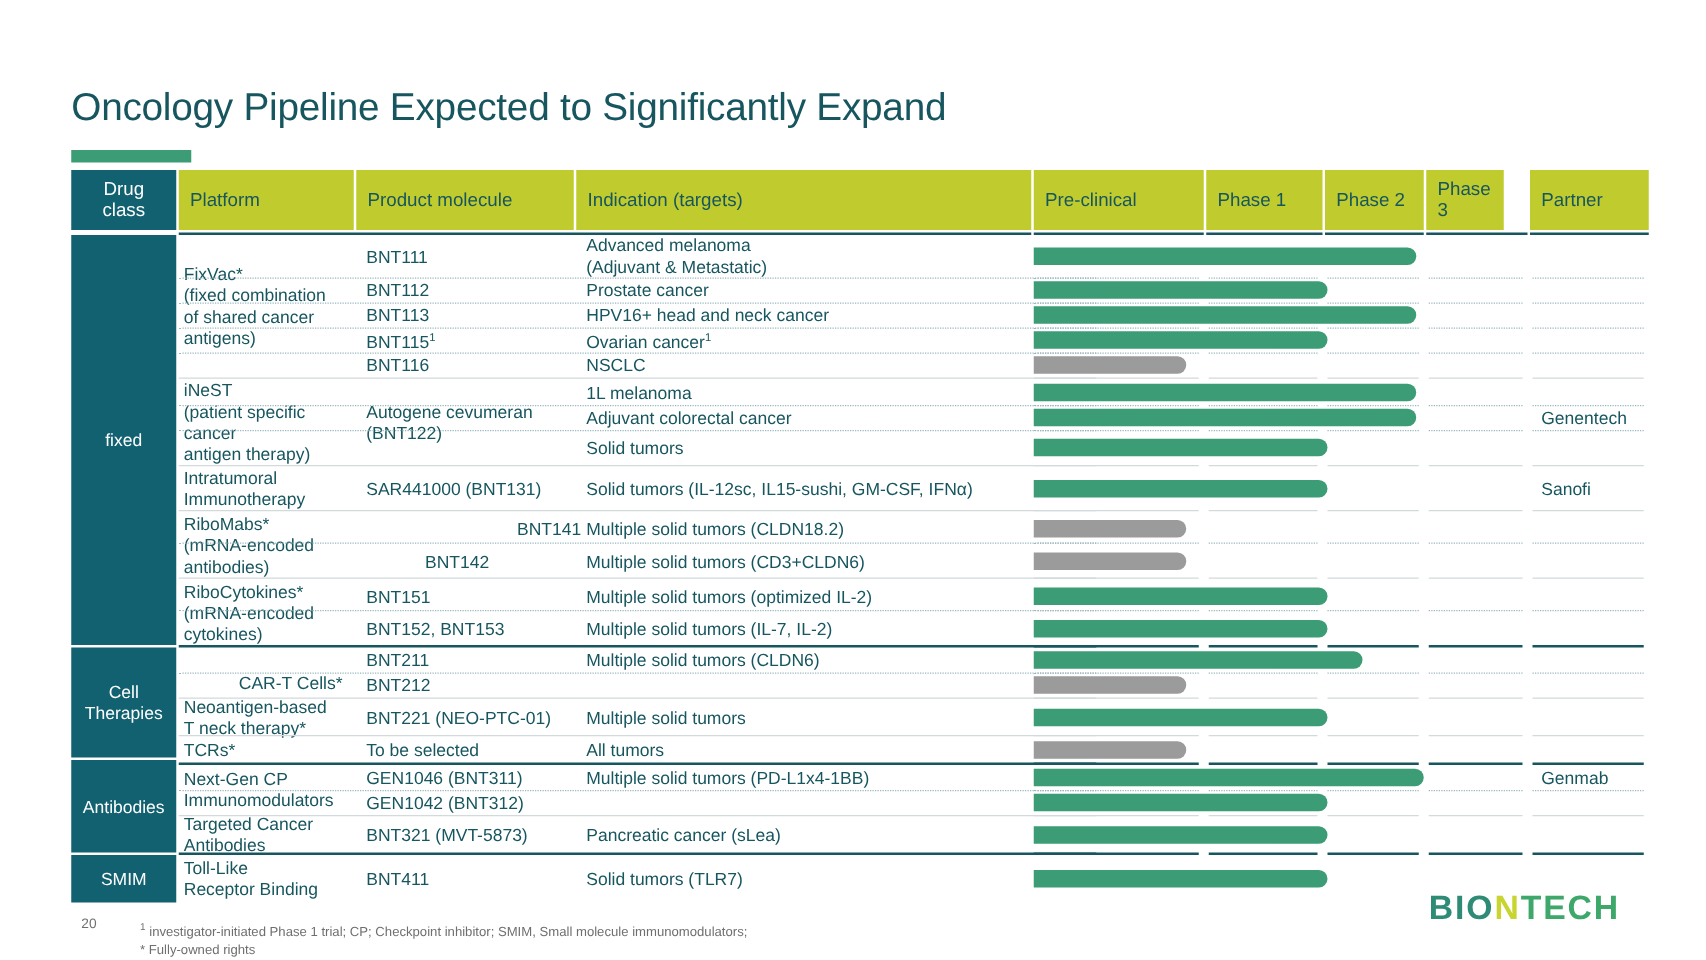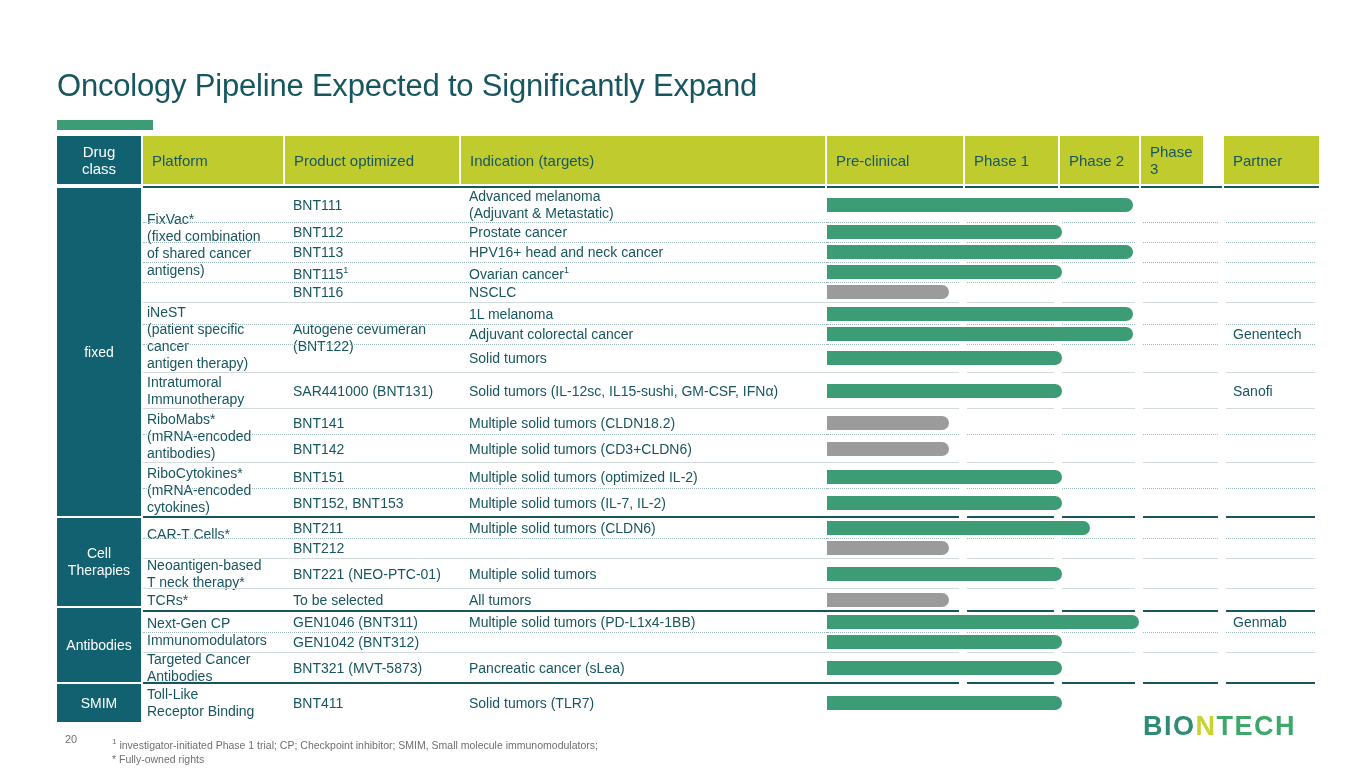--- a/index.html
+++ b/index.html
@@ -107,21 +107,21 @@
 <div id="pipeline-table">
 
   <div class="hdr drugclass" style="left:0;width:84px;">
     <span class="hdr-label">Drug</span>
     <span class="hdr-label">class</span>
   </div>
   <div class="hdr" style="left:86px;width:140px;">
     <span class="hdr-label">Platform</span>
   </div>
   <div class="hdr" style="left:228px;width:174px;">
-    <span class="hdr-label">Product optimized</span>
+    <span class="hdr-label">Product molecule</span>
   </div>
   <div class="hdr" style="left:404px;width:364px;">
     <span class="hdr-label">Indication (targets)</span>
   </div>
   <div class="hdr" style="left:770px;width:136px;">
     <span class="hdr-label">Pre-clinical</span>
   </div>
   <div class="hdr" style="left:908px;width:93px;">
     <span class="hdr-label">Phase 1</span>
   </div>
@@ -166,21 +166,21 @@
       <div class="cell platform" style="top: 222px; height: 52px;">
         <span style="white-space: pre-line;">RiboMabs*
 (mRNA-encoded
 antibodies)</span>
       </div>
       <div class="cell platform" style="top: 276px; height: 52px;">
         <span style="white-space: pre-line;">RiboCytokines*
 (mRNA-encoded
 cytokines)</span>
       </div>
-      <div class="cell platform" style="top: 326px; height: 40px;">
+      <div class="cell platform" style="top: 338px; height: 40px; margin-left: 44px;">
         <span style="white-space: pre-line;">CAR-T Cells*</span>
       </div>
       <div class="cell platform" style="top: 372px; height: 28px;">
         <span style="white-space: pre-line;">Neoantigen-based
 T neck therapy*</span>
       </div>
       <div class="cell platform" style="top: 402px; height: 20px;">
         <span style="white-space: pre-line;">TCRs*</span>
       </div>
       <div class="cell platform" style="top: 424px; height: 40px;">
@@ -210,25 +210,25 @@
       <div class="cell candidate" style="top: 94px; height: 20px;">
         <span style="white-space: pre-line;">BNT116</span>
       </div>
       <div class="cell candidate" style="top: 116px; height: 68px;">
         <span style="white-space: pre-line;">Autogene cevumeran
 (BNT122)</span>
       </div>
       <div class="cell candidate" style="top: 186px; height: 34px;">
         <span style="white-space: pre-line;">SAR441000 (BNT131)</span>
       </div>
-      <div class="cell candidate" style="top: 222px; height: 26px;">
+      <div class="cell candidate" style="top: 222px; height: 26px; justify-content: flex-end;">
         <span style="white-space: pre-line;">BNT141</span>
       </div>
       <div class="cell candidate" style="top: 248px; height: 26px;">
-        <span style="white-space: pre-line;">BNT142</span>
+        <span style="white-space: pre-line; margin-left: 47px;">BNT142</span>
       </div>
       <div class="cell candidate" style="top: 276px; height: 26px; text-align: right;">
         <span style="white-space: pre-line;">BNT151</span>
       </div>
       <div class="cell candidate" style="top: 302px; height: 26px;">
         <span style="white-space: pre-line;">BNT152, BNT153</span>
       </div>
       <div class="cell candidate" style="top: 330px; height: 20px;">
         <span style="white-space: pre-line;">BNT211</span>
       </div>

